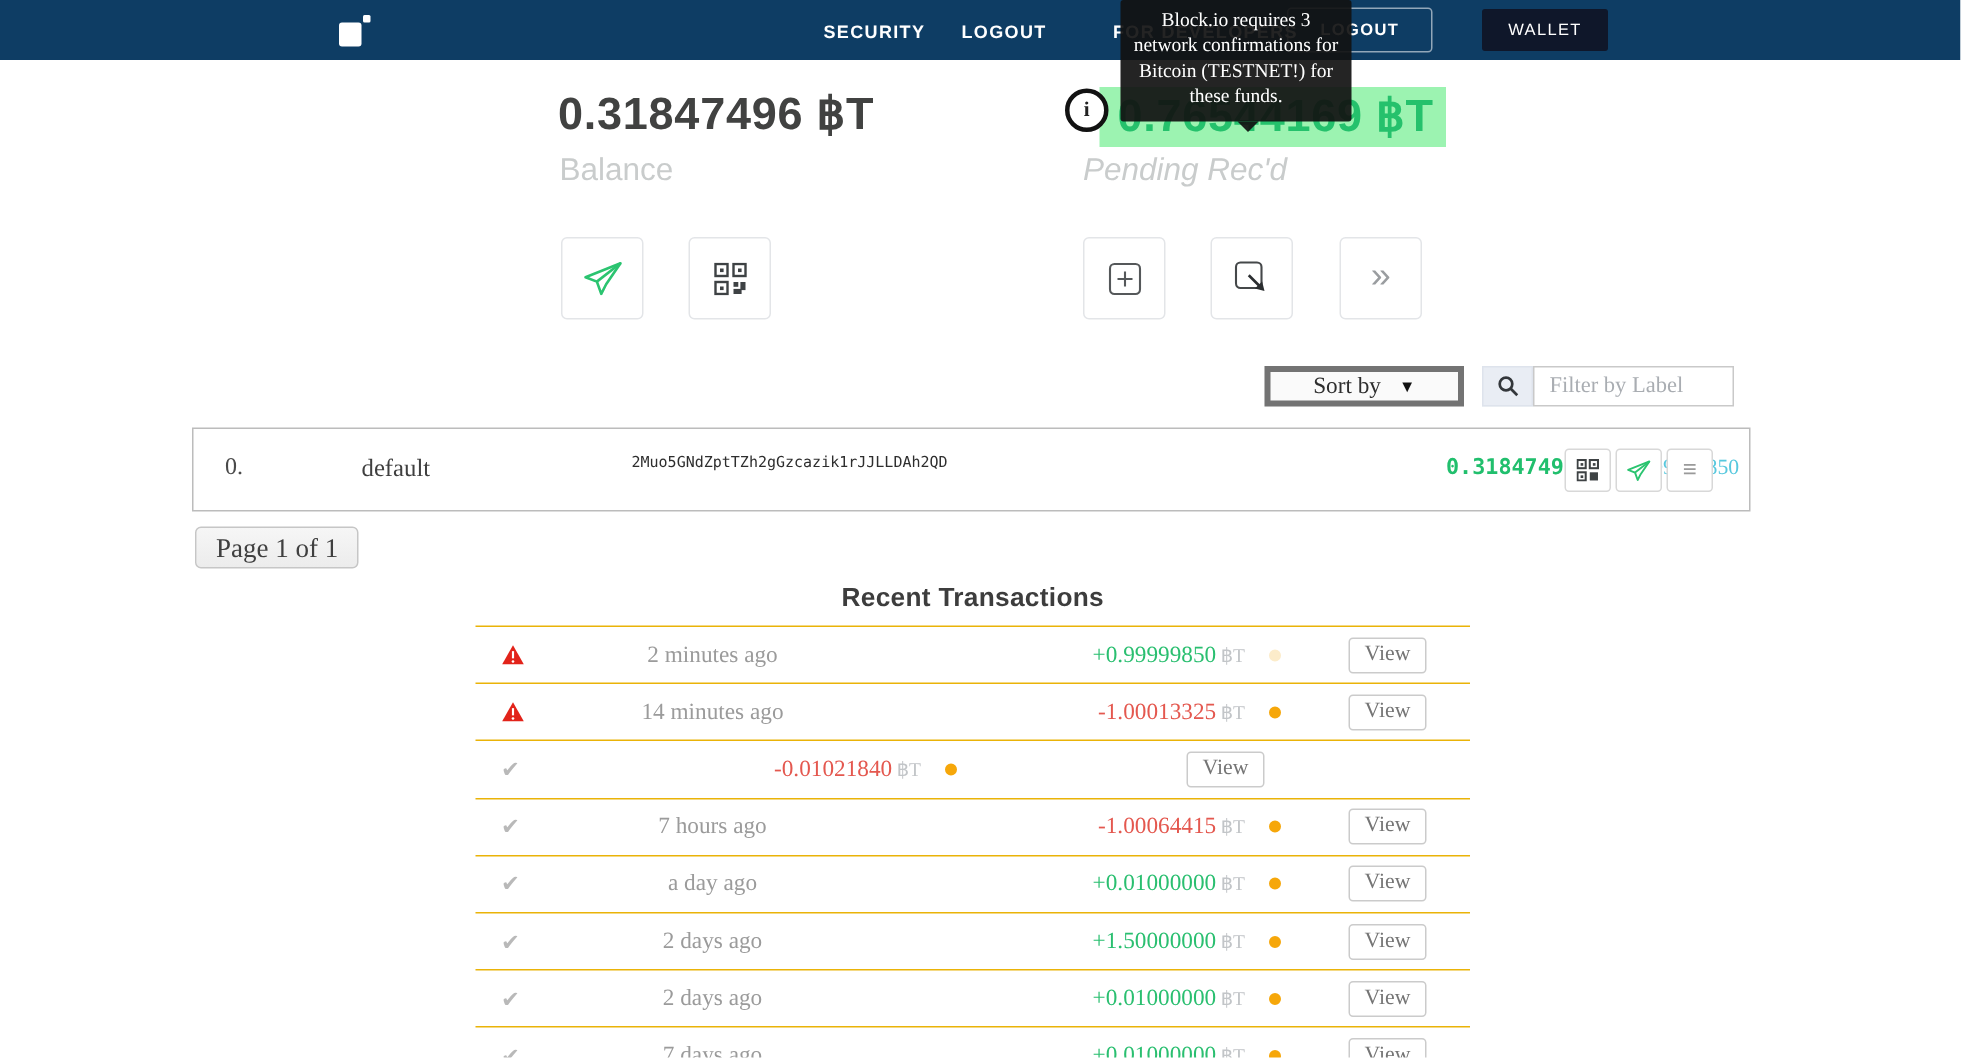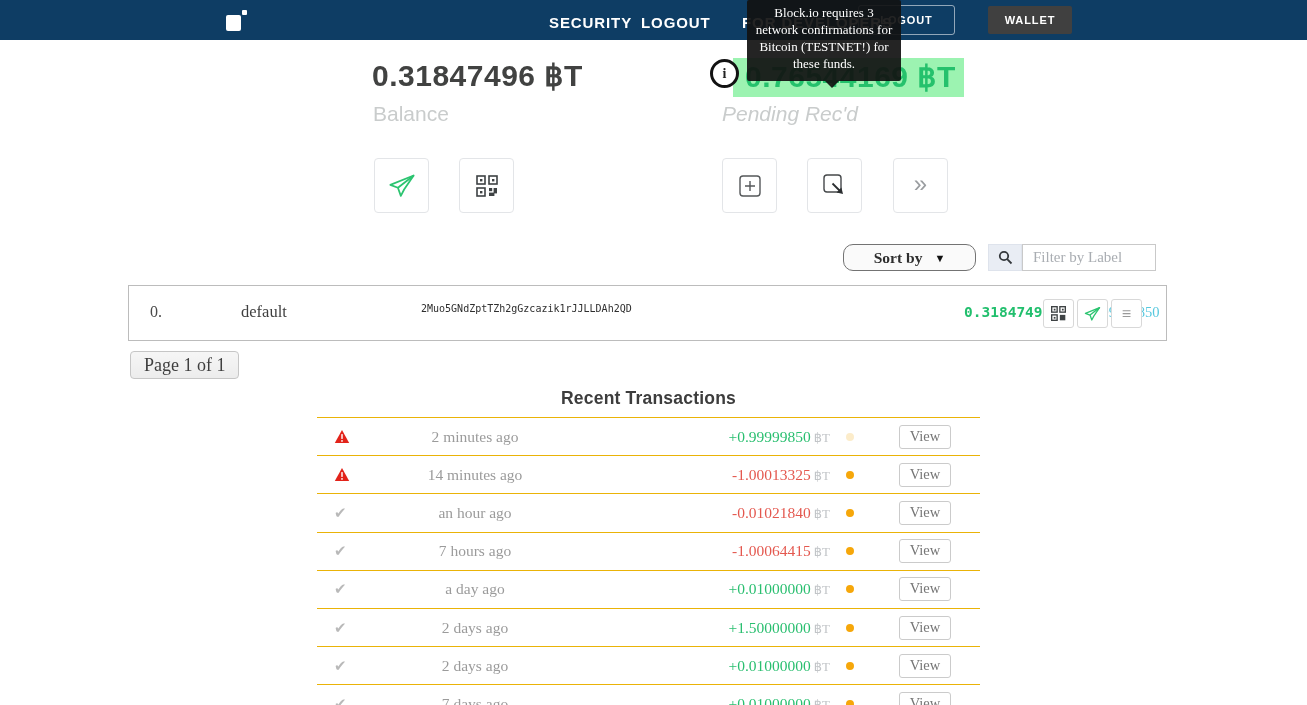--- a/index.html
+++ b/index.html
@@ -7,30 +7,30 @@
   body {
     position:relative; background:#fff; overflow:hidden;
     font-family:"Liberation Sans", sans-serif;
   }
 
   
   .nav { position:absolute; left:0; top:0; width:1307px; height:40px; background:#0e3d64; }
   .logo { position:absolute; left:226px; top:9px; width:21px; height:22px; }
   .logo .big { position:absolute; left:0; bottom:0; width:15px; height:16px; background:#fff; border-radius:2px; }
   .logo .dot { position:absolute; right:0; top:1px; width:5px; height:5px; background:#fff; border-radius:1px; }
-  .nav-link { position:absolute; top:14px; color:#fff; font-size:15px; font-weight:bold; letter-spacing:0.9px; cursor:pointer; }
+  .nav-link { position:absolute; top:14px; color:#fff; font-size:12px; font-weight:bold; letter-spacing:0.9px; cursor:pointer; }
   .nav-link.l1 { left:549px; }
   .nav-link.l2 { left:641px; }
   .nav-link.l3 { left:742px; }
   .logout-btn { position:absolute; left:858px; top:5px; width:97px; height:30px; background:transparent;
     border:1px solid rgba(255,255,255,0.55); border-radius:3px; color:#fff; font-size:11px; font-weight:bold;
     letter-spacing:0.9px; display:flex; align-items:center; justify-content:center; cursor:pointer;
     font-family:"Liberation Sans",sans-serif; }
-  .wallet-btn { position:absolute; left:988px; top:6px; width:84px; height:28px; background:#404040; border:none;
-    border-radius:2px; color:#fff; font-size:11px; font-weight:bold; letter-spacing:0.9px; display:flex;
+  .wallet-btn { position:absolute; left:988px; top:6px; width:84px; height:28px; background:#0f172a; border:none;
+    border-radius:2px; color:#fff; font-size:11px; font-weight:normal; letter-spacing:0.9px; display:flex;
     align-items:center; justify-content:center; cursor:pointer; font-family:"Liberation Sans",sans-serif; }
 
   
   .tooltip { position:absolute; left:747px; top:0; width:154px; z-index:20; background:rgba(17,17,17,0.92);
     color:#fff; font-family:"Liberation Serif",serif; font-size:13px; line-height:1.3; text-align:center;
     padding:5px 7px 8px; border-radius:2px; }
   .tooltip::after { content:""; position:absolute; left:78px; bottom:-7px; width:0; height:0;
     border:7px solid transparent; border-top:7px solid rgba(17,17,17,0.92); border-bottom:none; }
 
   
@@ -45,22 +45,22 @@
 
   
   .icon-btn { position:absolute; top:158px; width:55px; height:55px; background:#fff; border:1px solid #e3e5e8;
     border-radius:4px; display:flex; align-items:center; justify-content:center; cursor:pointer; }
   .icon-btn.b1 { left:374px; } .icon-btn.b2 { left:459px; }
   .icon-btn.b3 { left:722px; } .icon-btn.b4 { left:807px; } .icon-btn.b5 { left:893px; }
   .chevrons { font-size:24px; color:#9a9da0; line-height:1; padding-bottom:4px; }
 
   
   .sort-btn { position:absolute; left:843px; top:244px; width:133px; height:27px; background:#fafafa;
-    border:1px solid #737373; border-radius:10px; display:flex; align-items:center; justify-content:center; gap:12px;
-    font-family:"Liberation Serif",serif; font-size:15.5px; color:#2e2e2e; cursor:pointer;font-weight:bold; }
+    border:4px solid #737373; border-radius:0; display:flex; align-items:center; justify-content:center; gap:12px;
+    font-family:"Liberation Serif",serif; font-size:15.5px; color:#2e2e2e; cursor:pointer; }
   .sort-caret { font-size:11px; color:#111; }
   .search-box { position:absolute; left:988px; top:244px; width:34px; height:27px; background:#e9edf4;
     border:1px solid #dee3ec; display:flex; align-items:center; justify-content:center; cursor:pointer; }
   .filter-input { position:absolute; left:1022px; top:244px; width:134px; height:27px; border:1px solid #c9c9c9;
     padding:0 10px; font-family:"Liberation Serif",serif; font-size:15px; color:#333; outline:none; }
   .filter-input::placeholder { color:#a9adb2; }
 
   
   .address-card { position:absolute; left:128px; top:285px; width:1039px; height:56px; background:#fff;
     border:1px solid #bcbcbc; }
@@ -266,21 +266,20 @@
       </div>
     <div class="c-view">
         <button class="view-btn">View</button>
       </div>
   </div>
 
   <div class="tx-row">
     <div class="c-status">
       <span class="check">✔</span>
     </div>
-    <div class="c-time">an hour ago</div>
     <div class="c-amount">
       <span class="amt neg">-0.01021840</span><span class="cur">฿T</span>
     </div>
     <div class="c-ring">
         <span class="ring"></span>
       </div>
     <div class="c-view">
         <button class="view-btn">View</button>
       </div>
   </div>

